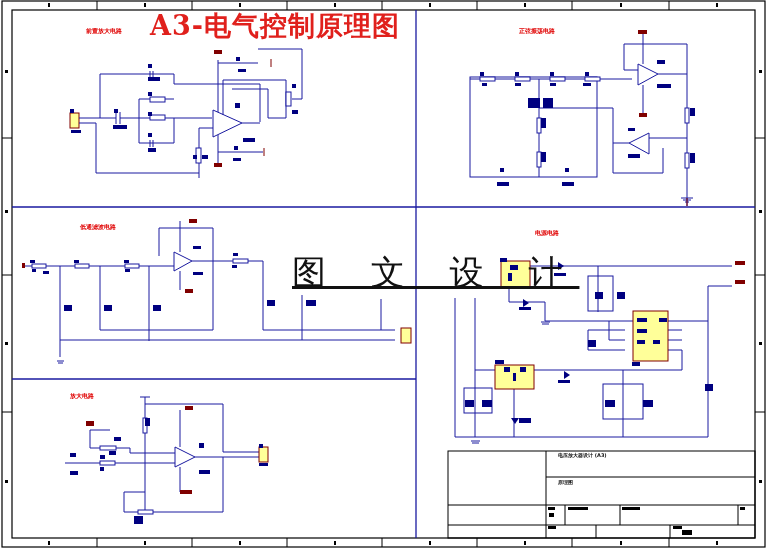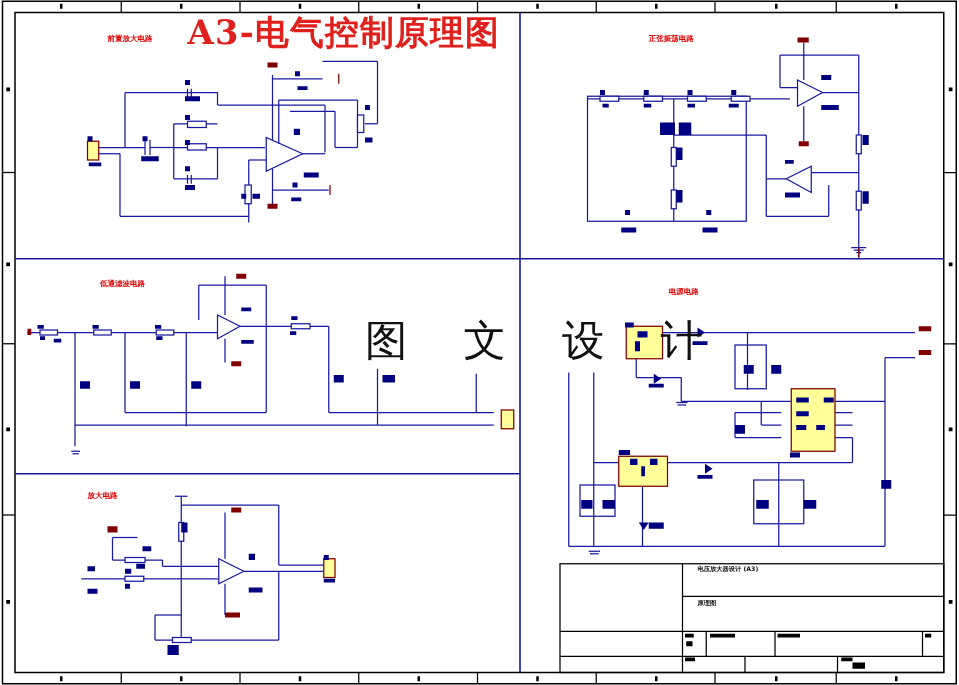--- a/index.html
+++ b/index.html
@@ -1,20 +1,20 @@
 <!DOCTYPE html>
 <html><head>
 <meta charset="utf-8">
 <style>
   html,body{margin:0;padding:0;background:#fff;}
   body{width:767px;height:548px;position:relative;overflow:hidden;font-family:"DejaVu Sans",sans-serif;}
   svg{position:absolute;left:0;top:0;}
   .lbl{position:absolute;font-size:6px;font-weight:bold;color:#e00000;white-space:nowrap;}
   .title{position:absolute;left:150px;top:8px;font-family:"DejaVu Serif",serif;font-size:27px;font-weight:bold;color:#e0201c;letter-spacing:1px;white-space:nowrap;}
-  .wm{position:absolute;left:292px;top:250px;font-family:"DejaVu Serif",serif;font-size:34px;color:#111;letter-spacing:17px;white-space:nowrap;}
+  .wm{position:absolute;left:292px;top:250px;font-family:"DejaVu Serif",serif;font-size:34px;color:#111;letter-spacing:17px;white-space:nowrap;text-decoration:underline;}
   .tb{position:absolute;font-size:5px;font-weight:bold;color:#111;white-space:nowrap;}
 </style>
 </head>
 <body>
 
 <svg width="767" height="548" viewBox="0 0 767 548">
 
   <rect x="2" y="1" width="763" height="546" fill="none" stroke="#000" stroke-width="1.2"></rect>
   <rect x="12" y="10" width="743" height="528" fill="none" stroke="#000" stroke-width="1.2"></rect>
 

